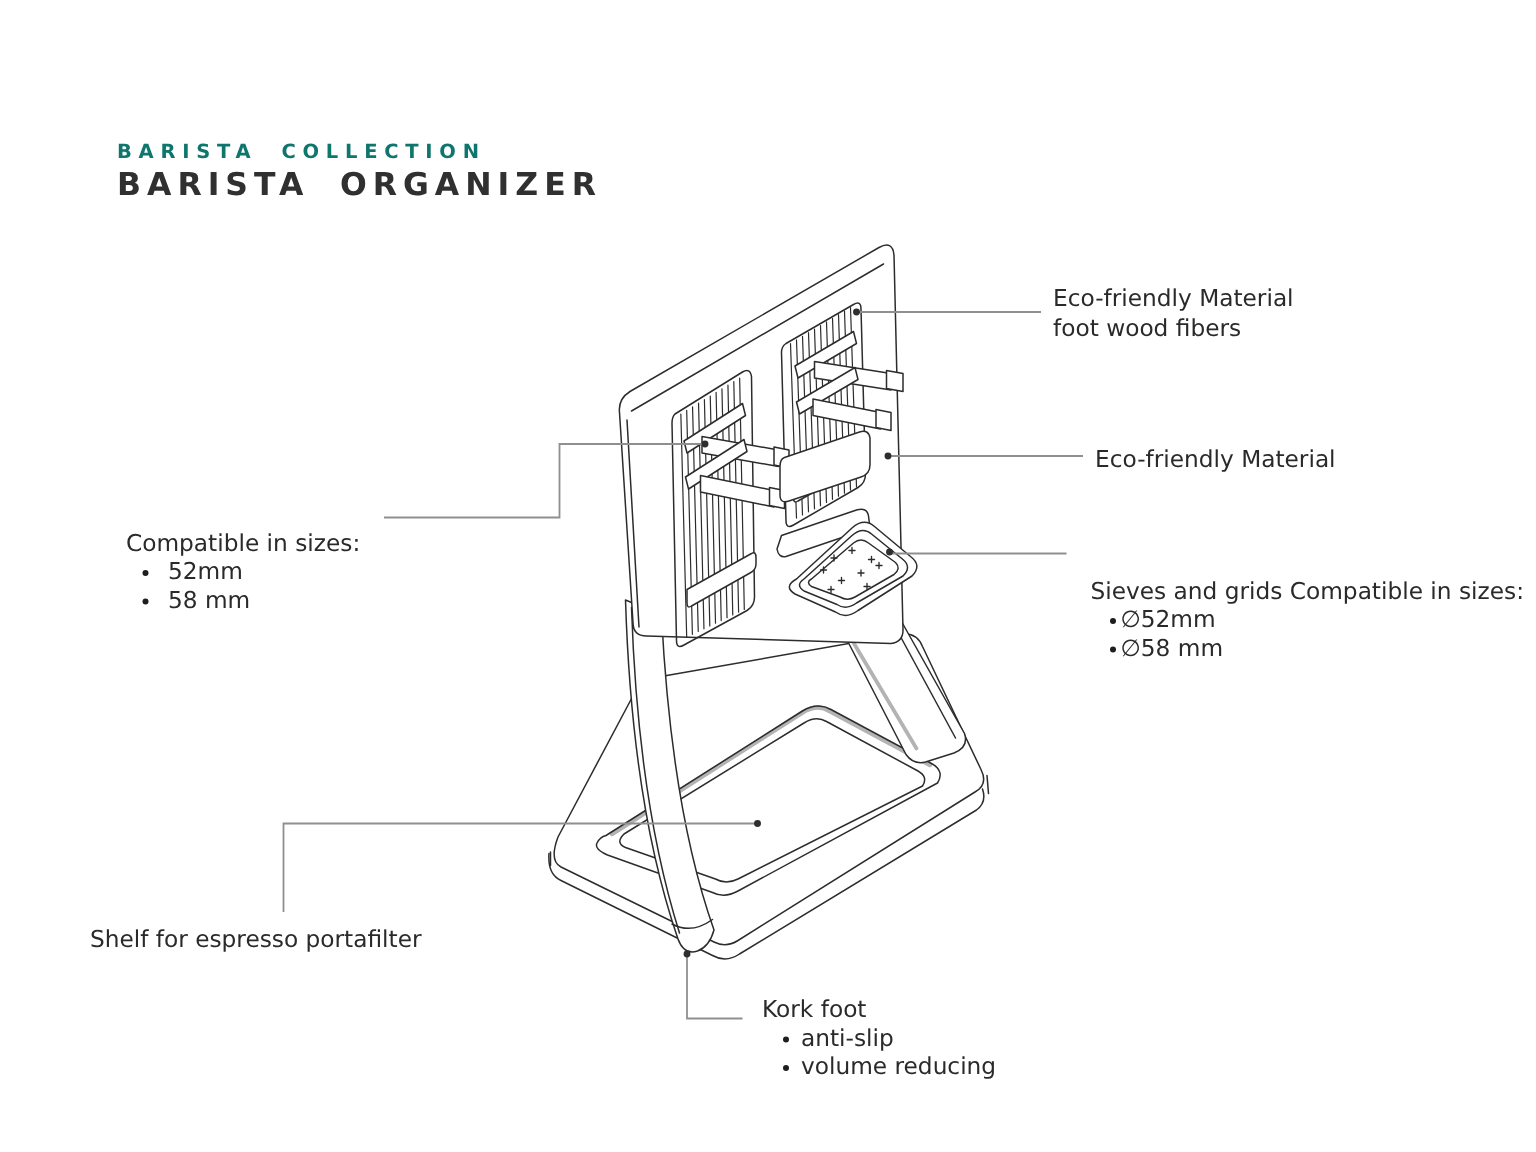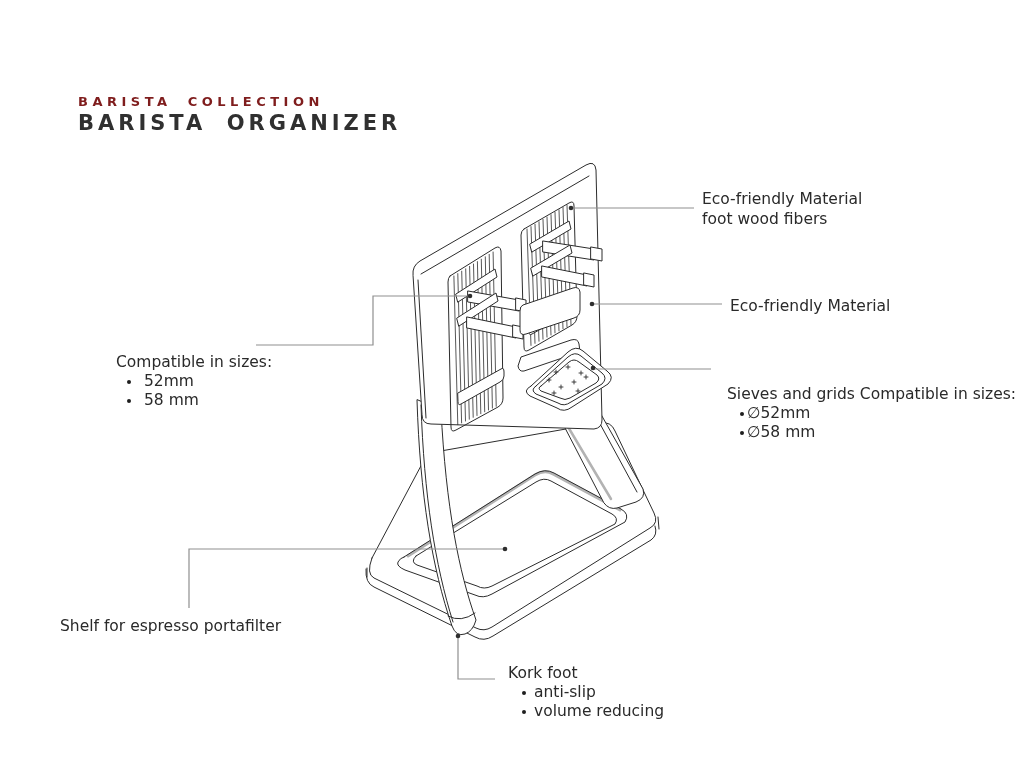--- a/index.html
+++ b/index.html
@@ -7,21 +7,21 @@
     width:1024px;height:768px;position:relative;overflow:hidden;
     background:#ffffff;
     font-family:"DejaVu Sans","Liberation Sans",sans-serif;
     color:#262626;
   }
   .stage{position:absolute;inset:0;width:1024px;height:768px;}
   svg.drawing{position:absolute;left:0;top:0;}
   .title-block{position:absolute;left:78px;top:92px;}
   .title-small{
     font-size:13px;font-weight:600;letter-spacing:4.5px;word-spacing:7px;
-    color:#7f1d1d;line-height:20px;white-space:nowrap;
+    color:#0f766e;line-height:20px;white-space:nowrap;
   }
   .title-big{
     font-size:21px;font-weight:700;letter-spacing:4px;word-spacing:9px;
     color:#303030;line-height:22px;white-space:nowrap;
   }
   .label{position:absolute;font-size:15.5px;line-height:20px;color:#2a2a2a;white-space:nowrap;}
   .label .ln{white-space:nowrap;}
   .bullet-row{display:flex;align-items:center;white-space:nowrap;line-height:19px;}
   .bullet{
     width:4px;height:4px;border-radius:50%;background:#1e1e1e;
@@ -143,21 +143,21 @@
   <div class="label" style="left:702px;top:189px;">
     <div class="ln">Eco-friendly Material</div>
     <div class="ln">foot wood fibers</div>
   </div>
 
   <div class="label" style="left:730px;top:296px;">
     <div class="ln">Eco-friendly Material</div>
   </div>
 
 
-  <div class="label list-std" style="left:84px;top:352px;margin-left:32px;">
+  <div class="label list-std" style="left:84px;top:352px;">
     <div class="ln">Compatible in sizes:</div>
     <div class="bullet-row">
       <span class="bullet"></span>
       <span>52mm</span>
     </div>
     <div class="bullet-row">
       <span class="bullet"></span>
       <span>58 mm</span>
     </div>
   </div>

